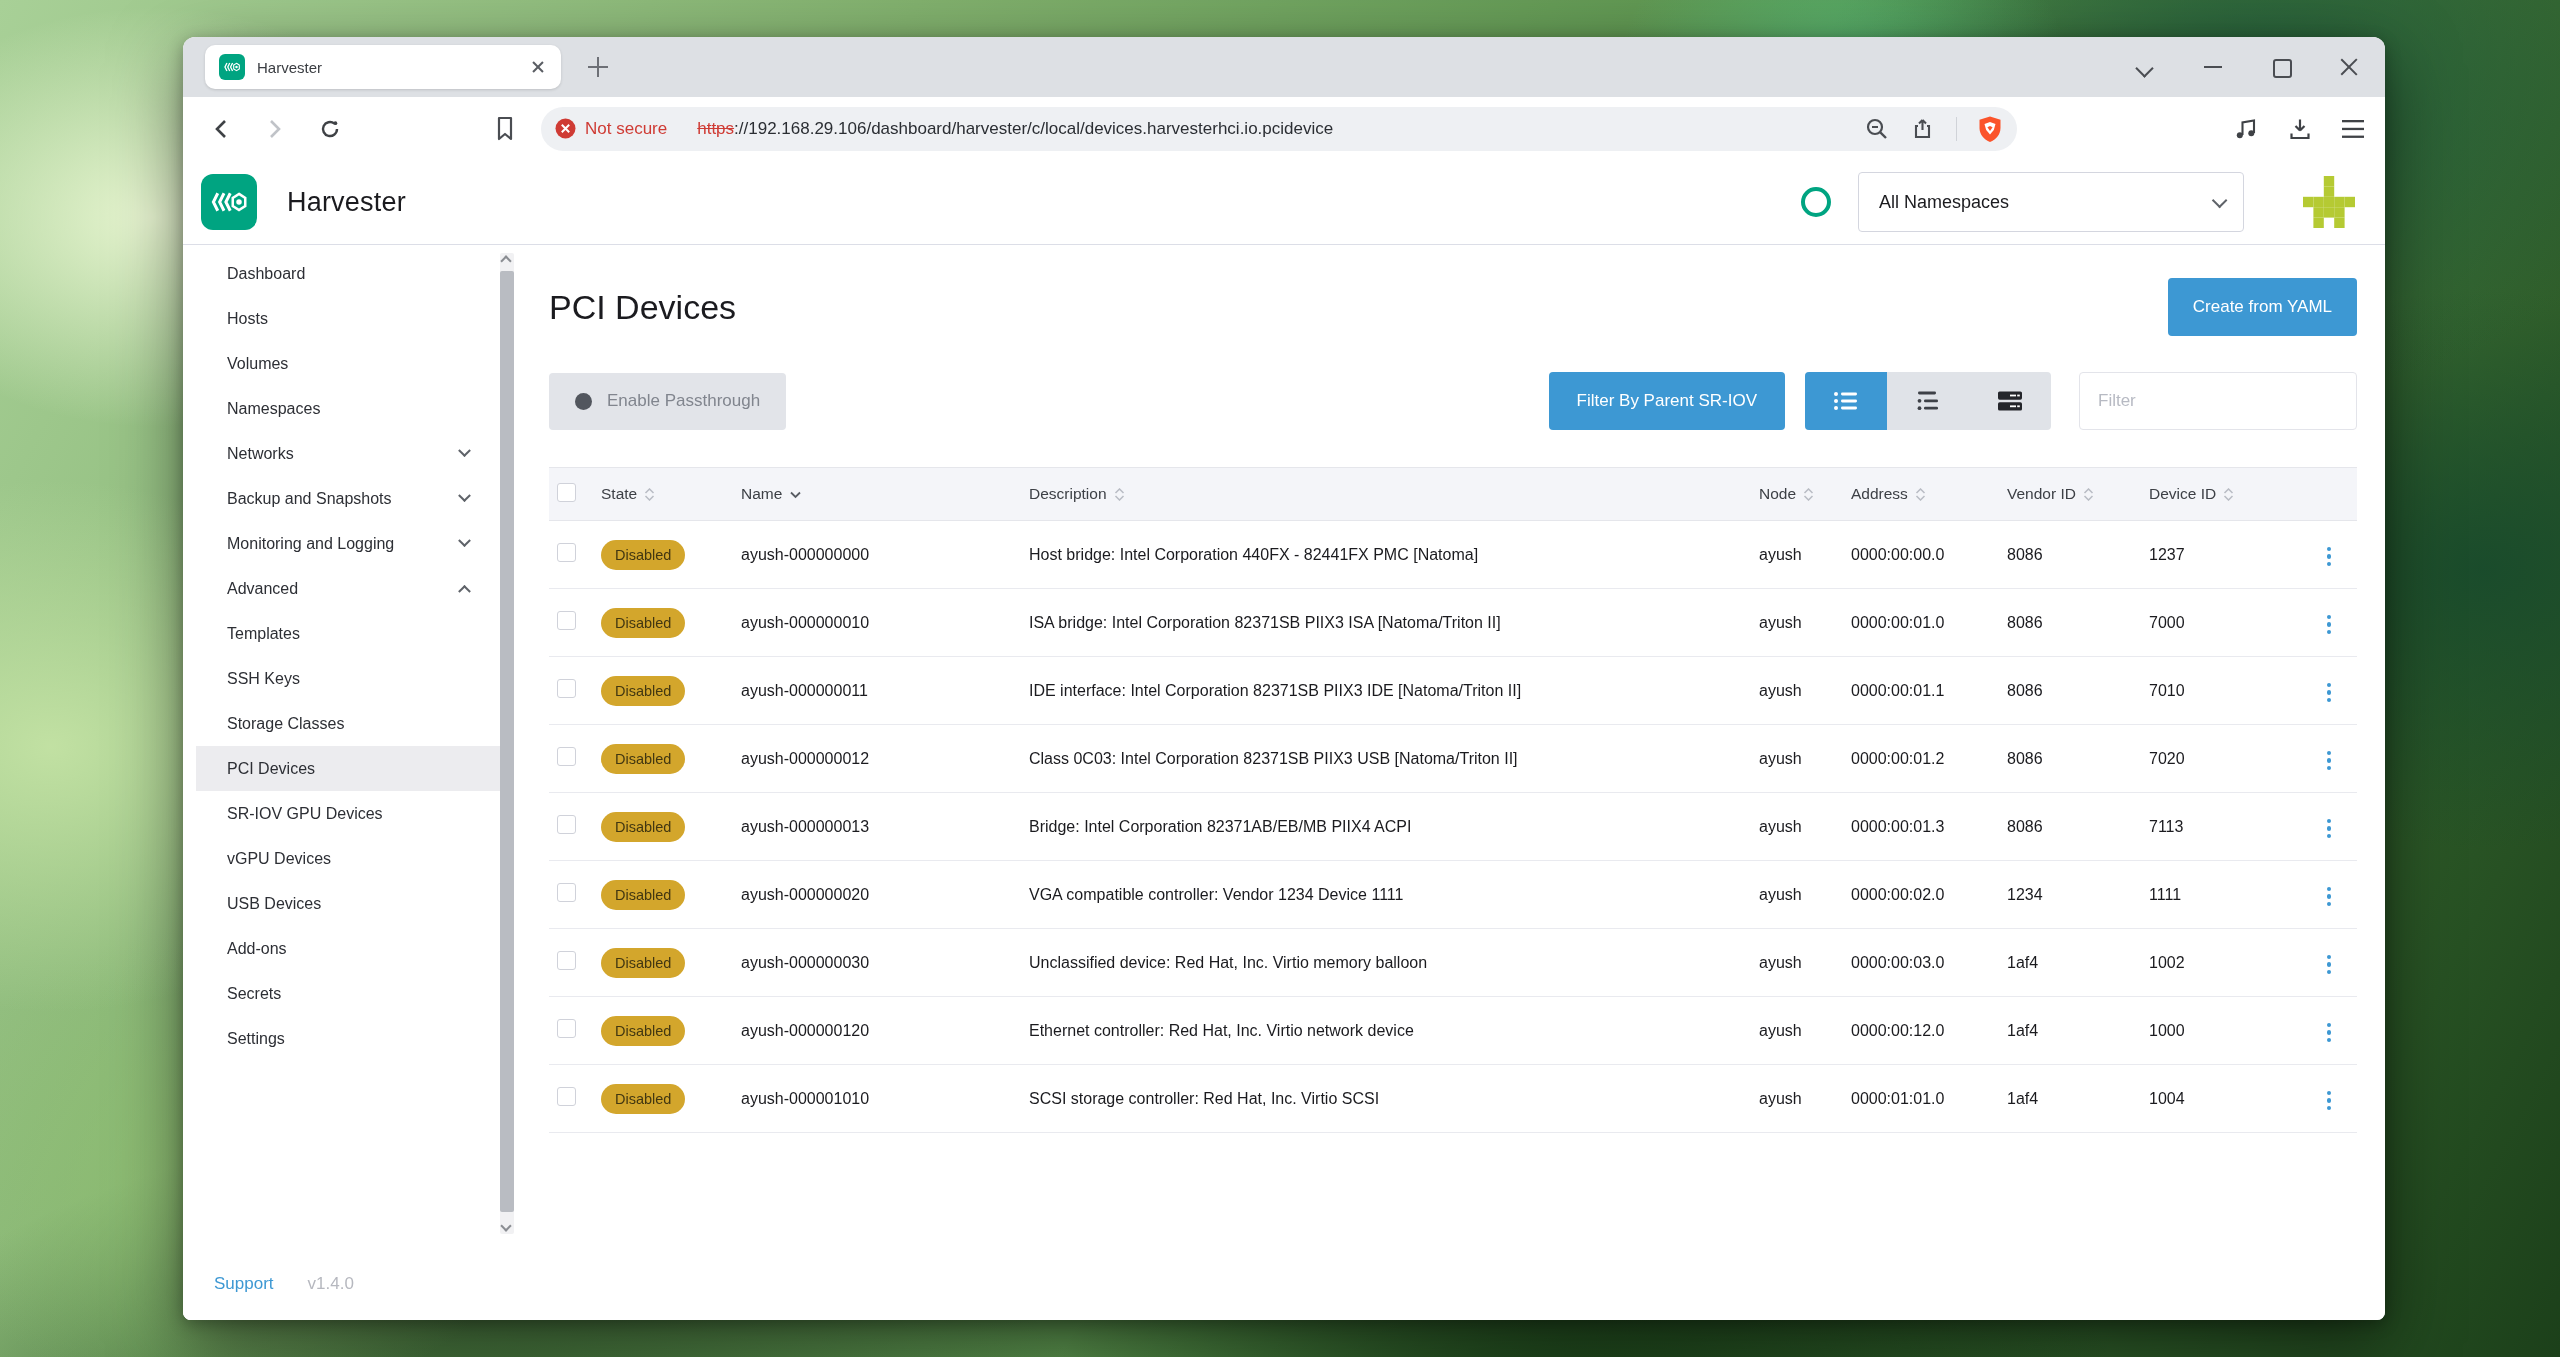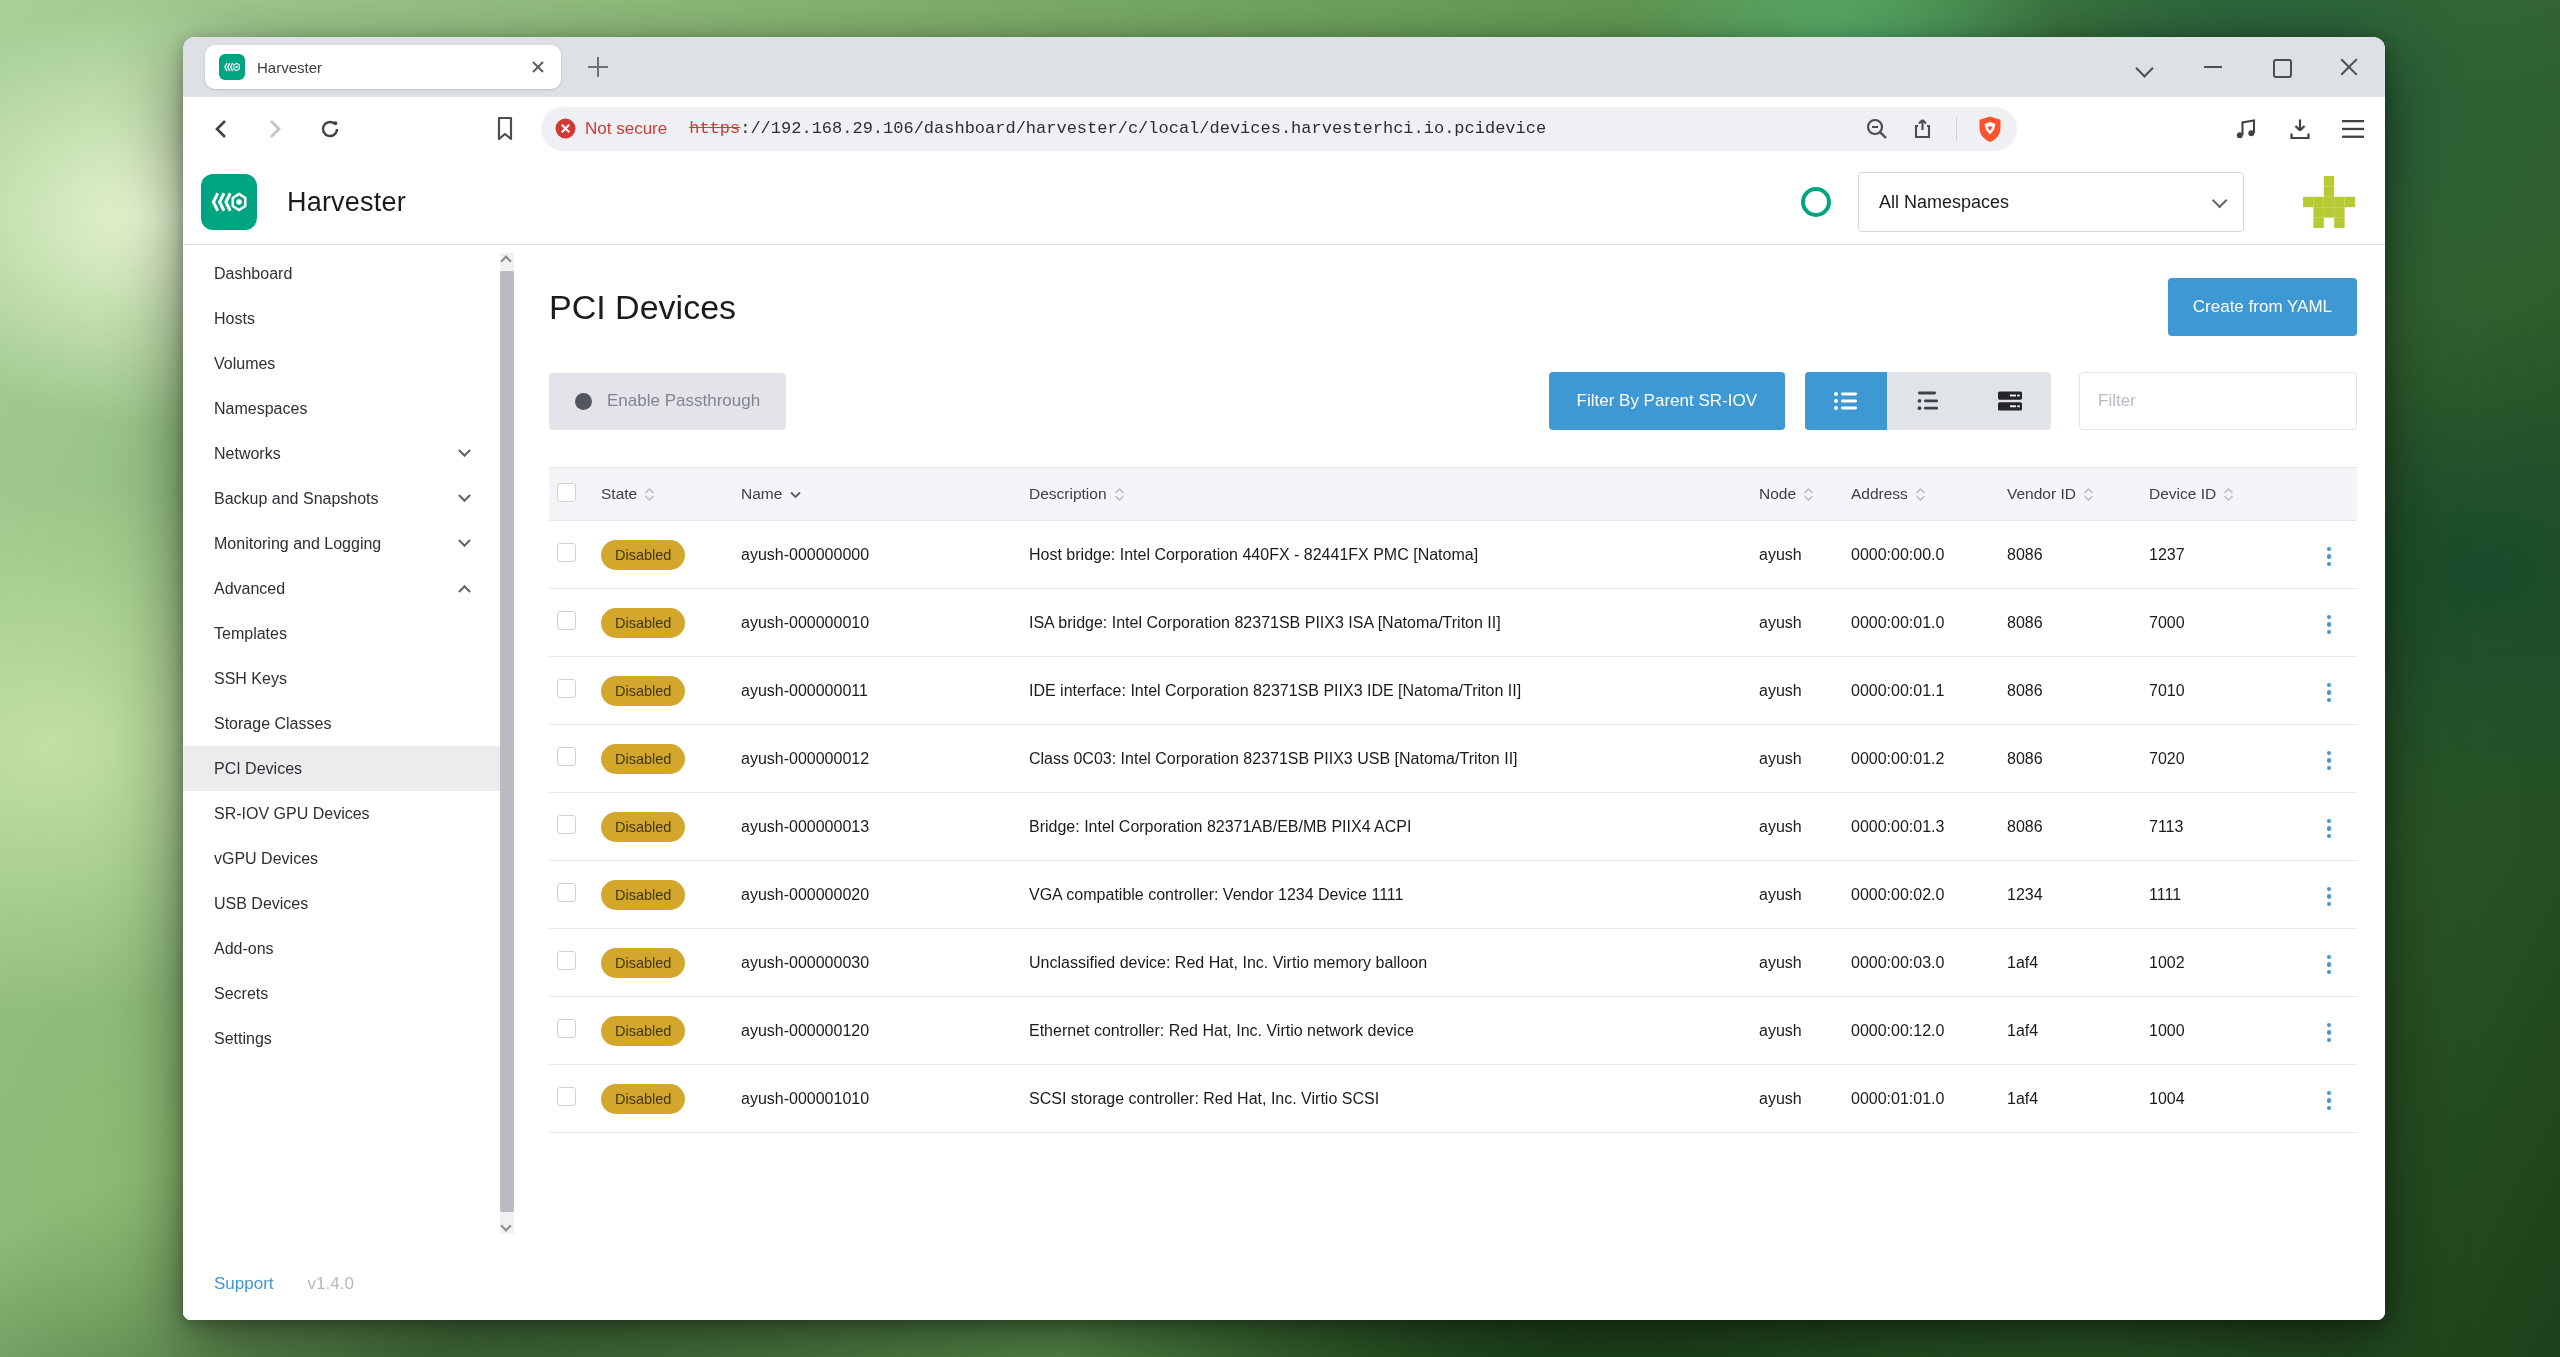--- a/index.html
+++ b/index.html
@@ -52,41 +52,41 @@
 
   
   .toolbar { height:63px; background:#fff; display:flex; align-items:center; padding:0 20px; flex:none; }
   .ticon { flex:none; display:flex; align-items:center; justify-content:center; }
   .urlbar {
     margin-left:24px; width:1512px; height:44px; border-radius:22px; background:#eef0f3;
     display:flex; align-items:center; padding:0 14px;
   }
   .notsecure { display:flex; align-items:center; gap:9px; }
   .ns-text { color:#cf3b34; font-size:17px; }
-  .url { margin-left:22px; font-size:17px; color:#2b2e33; white-space:nowrap; overflow:hidden; flex:1;font-family:Liberation Mono, monospace; }
+  .url { margin-left:30px; font-size:17px; color:#2b2e33; white-space:nowrap; overflow:hidden; flex:1; }
   .url .scheme { color:#cf3b34; text-decoration:line-through; }
   .url-right { display:flex; align-items:center; gap:20px; margin-left:12px; }
   .vdiv { width:1px; height:24px; background:#d0d3d8; }
   .after-url { margin-left:216px; display:flex; align-items:center; gap:28px; }
 
   
   .page { flex:1; display:flex; flex-direction:column; min-height:0; background:#fff; }
   .app-header { height:85px; flex:none; display:flex; align-items:center; padding:0 18px; border-bottom:1px solid #dcdee7; }
   .logo { width:56px; height:56px; border-radius:12px; background:#00a481; display:flex; align-items:center; justify-content:center; flex:none; }
   .brand { margin-left:30px; font-size:27px; color:#1b1b1f; letter-spacing:.2px; }
   .header-right { margin-left:auto; display:flex; align-items:center; }
   .ring { width:30px; height:30px; border:4px solid #00a481; border-radius:50%; margin-right:27px; }
   .ns-select { width:386px; height:60px; border:1px solid #d4d6df; border-radius:4px; display:flex; align-items:center; padding:8px 20px; font-size:18px; color:#1b1b1f; background:#fff; }
   .ns-chev { margin-left:auto; width:11px; height:11px; border-right:2px solid #5f6369; border-bottom:2px solid #5f6369; transform:rotate(45deg) translateY(-3px); }
   .avatar { width:52px; height:52px; margin-left:59px; margin-right:12px; }
 
   .app-body { flex:1; display:flex; min-height:0; }
 
   
-  .sidebar { width:334px; flex:none; position:relative; padding-top:6px; }
+  .sidebar { width:334px; flex:none; position:relative; padding-top:6px;padding-left:13px; }
   .side-list { list-style:none; }
   .side-item { height:45px; display:flex; align-items:center; padding:0 48px 0 31px; font-size:16px; color:#2d2f35; cursor:default; }
   .side-item.active { background:#ececef; width:318px; }
   .side-item .side-label { flex:1; }
   .chev { width:9px; height:9px; border-right:2px solid #5f6369; border-bottom:2px solid #5f6369; flex:none; }
   .chev.down { transform:rotate(45deg) translate(-2px,-2px); }
   .chev.up { transform:rotate(-135deg) translate(-2px,-2px); }
   .side-scrollbar { position:absolute; right:3px; top:8px; bottom:86px; width:14px; background:#f1f1f3; border-radius:2px; }
   .sb-thumb { position:absolute; left:0; right:0; top:18px; bottom:22px; background:#b9bcc2; border-radius:2px; }
   .sb-arrow { position:absolute; left:2px; width:8px; height:8px; border-right:2px solid #8a8d92; border-bottom:2px solid #8a8d92; }

